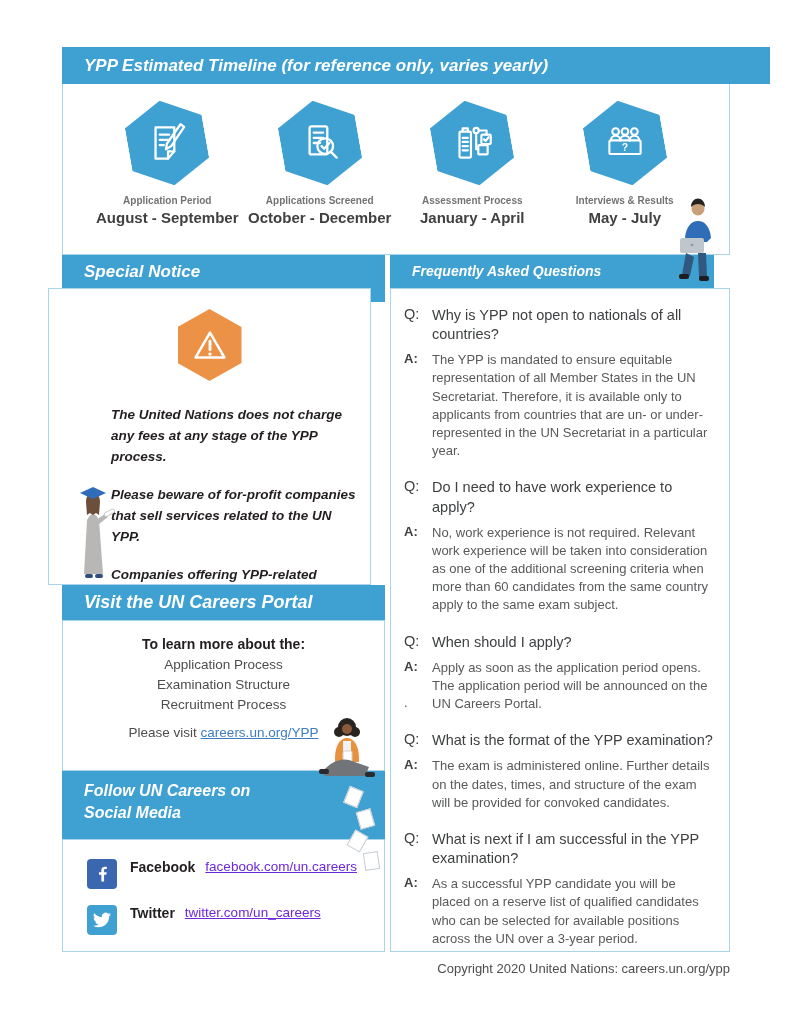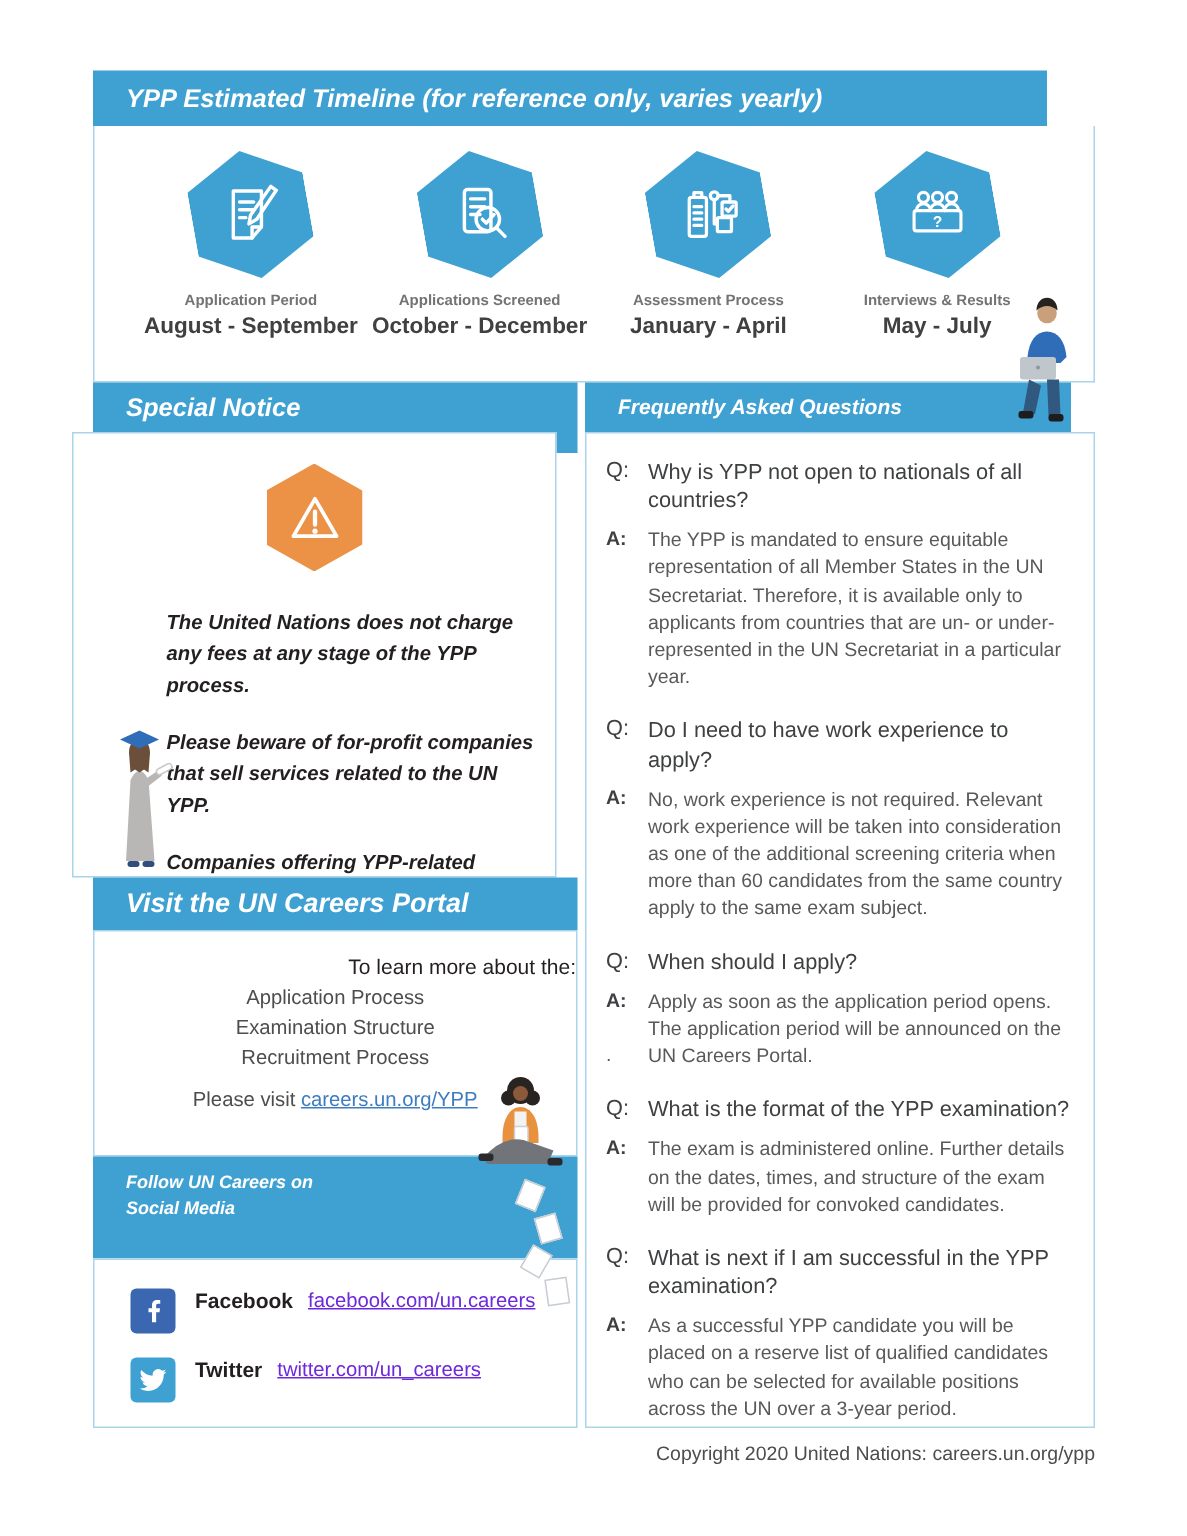--- a/index.html
+++ b/index.html
@@ -3,21 +3,21 @@
 <meta charset="utf-8">
 <style>
   html,body{margin:0;padding:0;background:#ffffff;}
   .page{position:relative;width:791px;height:1024px;background:#fff;overflow:hidden;
         font-family:"Liberation Sans",sans-serif;color:#231f20;}
   .bar{position:absolute;background:#3fa0d2;color:#fff;font-weight:bold;font-style:italic;box-sizing:border-box;}
   .bar .bt{padding-left:22px;display:block;}
   .box{position:absolute;background:#fff;border:1px solid #a9d4ea;box-sizing:border-box;}
 
   
-  .tl-bar{left:62px;top:47px;width:636px;height:37px;line-height:37px;font-size:17px;}
+  .tl-bar{left:62px;top:47px;width:708px;height:37px;line-height:37px;font-size:17px;}
   .tl-box{left:62px;top:84px;width:668px;height:171px;display:flex;justify-content:space-between;
           padding:16px 28px 0;border-top:none;}
   .step{width:156px;text-align:center;}
   .hexwrap{width:78px;height:86px;margin:0 auto;}
   .hex{width:100%;height:100%;background:#3fa0d2;
        clip-path:polygon(50% 0,100% 25%,100% 75%,50% 100%,0 75%,0 25%);
        transform:rotate(-10deg);display:flex;align-items:center;justify-content:center;}
   .hex svg{transform:rotate(10deg);}
   .step-label{margin-top:9px;font-weight:bold;font-size:10px;color:#737373;}
   .step-dates{margin-top:3px;font-size:15px;color:#404040;font-weight:bold;}
@@ -27,26 +27,26 @@
   .sn-box{left:48px;top:288px;width:323px;height:297px;}
   .warnhex{width:64px;height:72px;margin:20px auto 0;background:#ec9247;
            clip-path:polygon(50% 0,100% 25%,100% 75%,50% 100%,0 75%,0 25%);
            display:flex;align-items:center;justify-content:center;}
   .notice-text{margin:24px 14px 0 62px;font-weight:bold;font-style:italic;font-size:13.5px;
                line-height:1.55;color:#231f20;}
   .notice-text p{margin:0 0 17px 0;}
 
   .cp-bar{left:62px;top:585px;width:323px;height:35px;line-height:35px;font-size:18px;}
   .cp-box{left:62px;top:620px;width:323px;height:151px;text-align:center;padding-top:15px;}
-  .cp-intro{font-weight:normal;font-size:14px;color:#231f20;margin-bottom:0;text-align:right;}
+  .cp-intro{font-weight:bold;font-size:14px;color:#231f20;margin-bottom:0;}
   .cp-item{font-size:13.5px;color:#4d4d4f;margin:5px 0;}
   .cp-visit{margin-top:13px;font-size:13.5px;color:#4d4d4f;}
   a.link{color:#3e7cc0;text-decoration:underline;}
 
-  .sm-bar{left:62px;top:771px;width:323px;height:68px;padding-top:9px;font-size:12px;line-height:1.38;}
+  .sm-bar{left:62px;top:771px;width:323px;height:68px;padding-top:9px;font-size:16px;line-height:1.38;}
   .sm-box{left:62px;top:839px;width:323px;height:113px;padding:19px 0 0 24px;}
   .sm-row{display:flex;align-items:flex-start;margin-bottom:16px;}
   .sm-icon{width:30px;height:30px;border-radius:4px;display:flex;align-items:center;justify-content:center;flex:0 0 30px;}
   .sm-icon.fb{background:#3b66b0;}
   .sm-icon.tw{background:#3fa0d2;}
   .sm-name{font-weight:bold;font-size:14px;color:#231f20;margin:0 10px 0 13px;}
   a.smlink{color:#6d28d9;text-decoration:underline;font-size:13.5px;}
 
   
   .faq-bar{left:390px;top:255px;width:324px;height:33px;line-height:33px;font-size:14px;}

